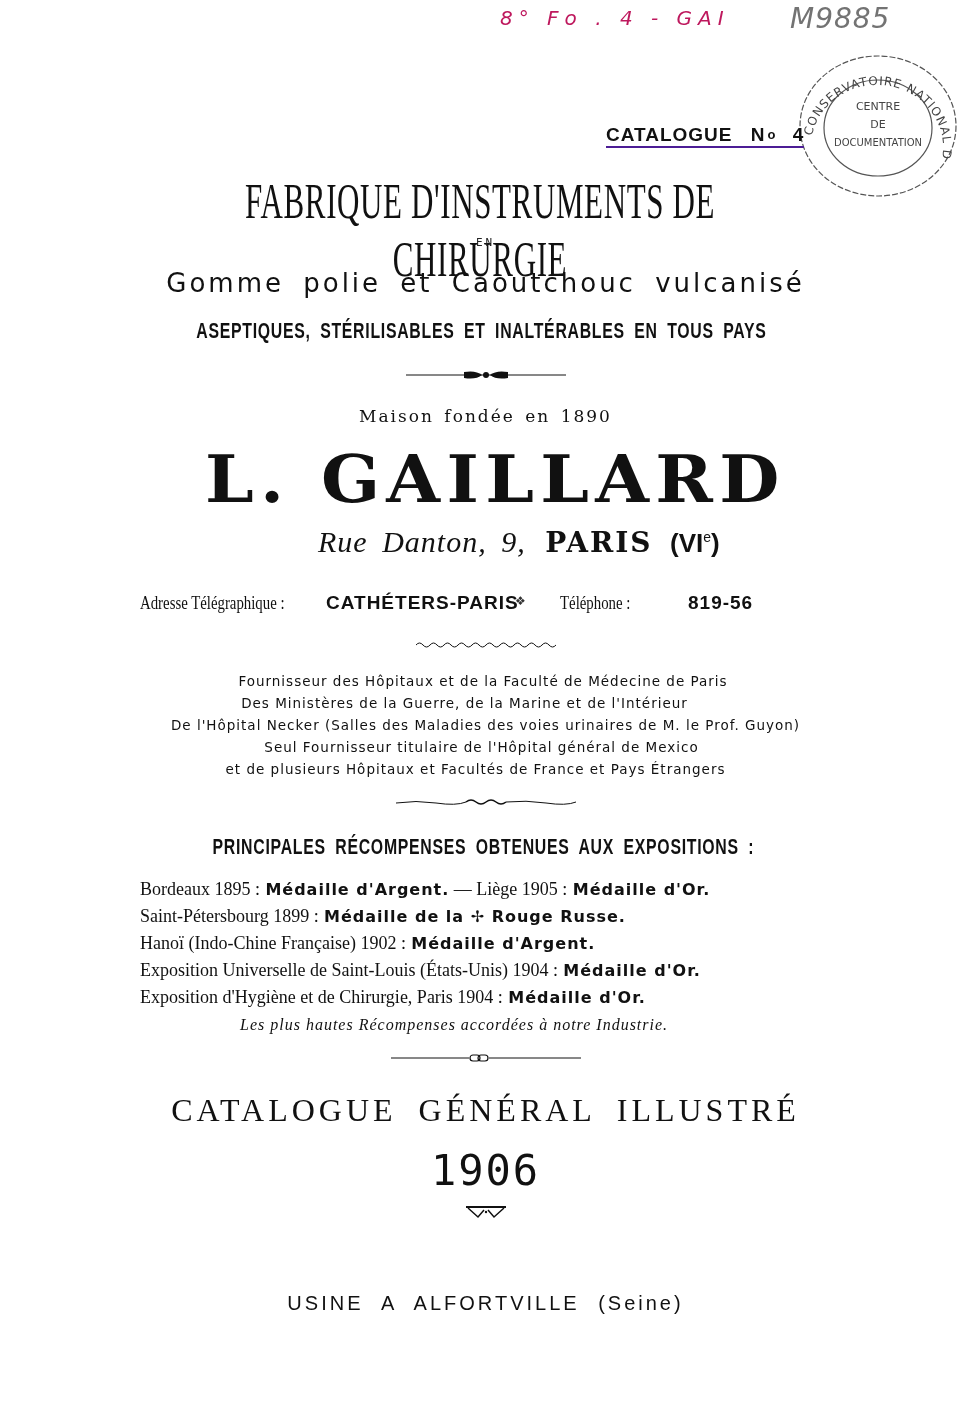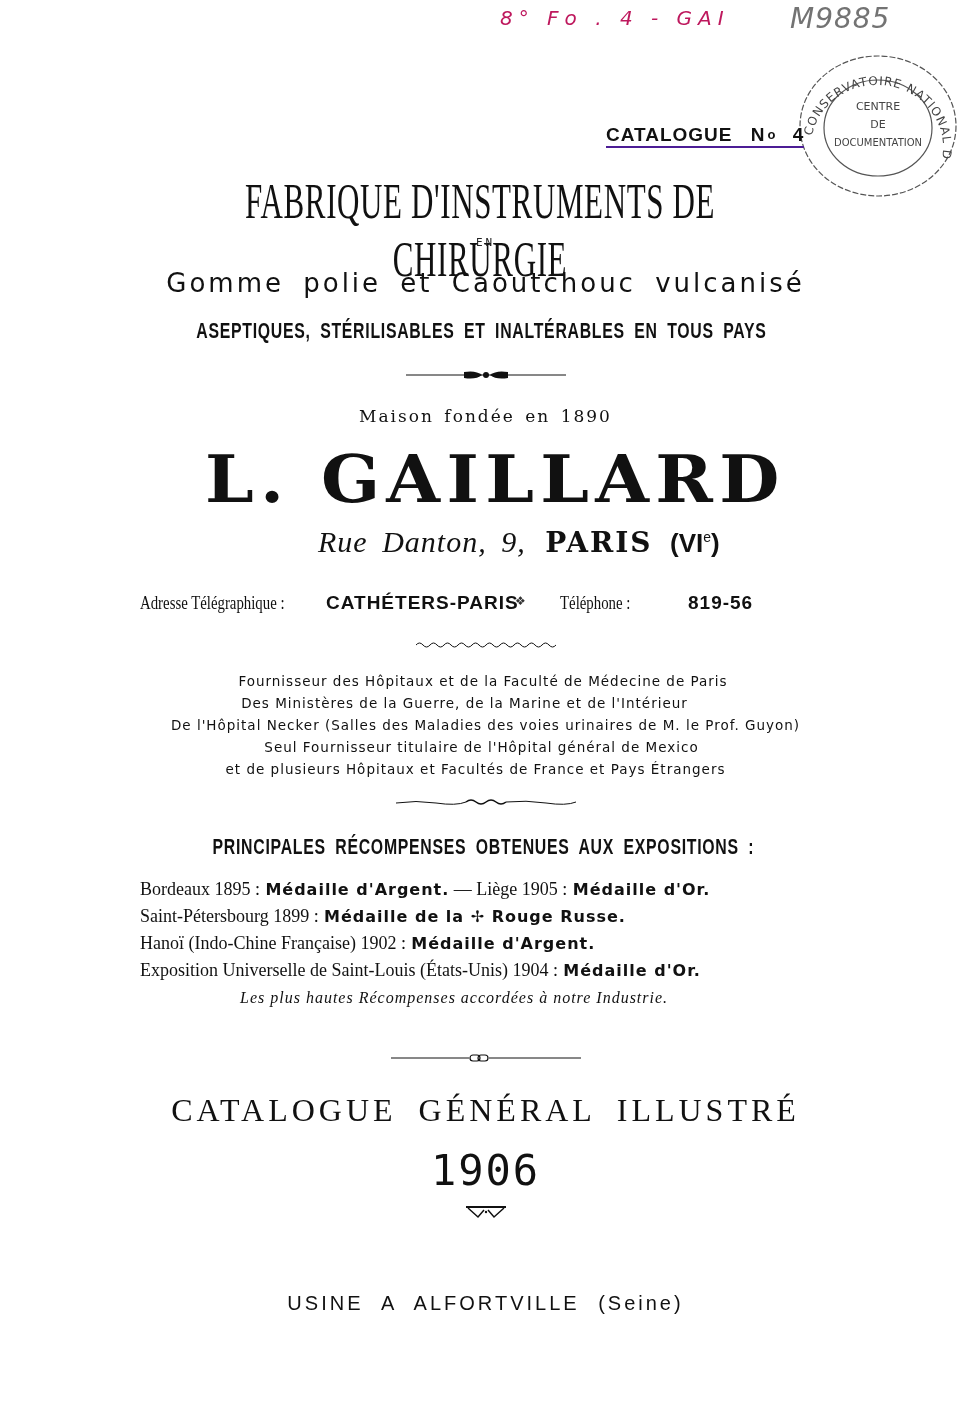--- a/index.html
+++ b/index.html
@@ -158,20 +158,24 @@
   </div>
   <div>
     <span class="place">Hanoï (Indo-Chine Française) 1902 :</span>
     <span class="medal">Médaille d'Argent.</span>
   </div>
   <div>
     <span class="place">Exposition Universelle de Saint-Louis (États-Unis) 1904 :</span>
     <span class="medal">Médaille d'Or.</span>
   </div>
   <div>
+    <span class="place">Exposition d'Hygiène et de Chirurgie, Paris 1904 :</span>
+    <span class="medal">Médaille d'Or.</span>
+  </div>
+  <div>
     <span class="motto">Les plus hautes Récompenses accordées à notre Industrie.</span>
   </div>
 </div>
 
 <div class="abs divider div4">
   <svg width="190" height="10" viewBox="0 0 190 10">
     <line x1="0" y1="5" x2="78" y2="5" stroke="#111" stroke-width="1"></line>
     <rect x="79" y="2" width="10" height="6" rx="3" fill="none" stroke="#111" stroke-width="1.2"></rect>
     <rect x="87" y="2" width="10" height="6" rx="3" fill="none" stroke="#111" stroke-width="1.2"></rect>
     <line x1="98" y1="5" x2="190" y2="5" stroke="#111" stroke-width="1"></line>

